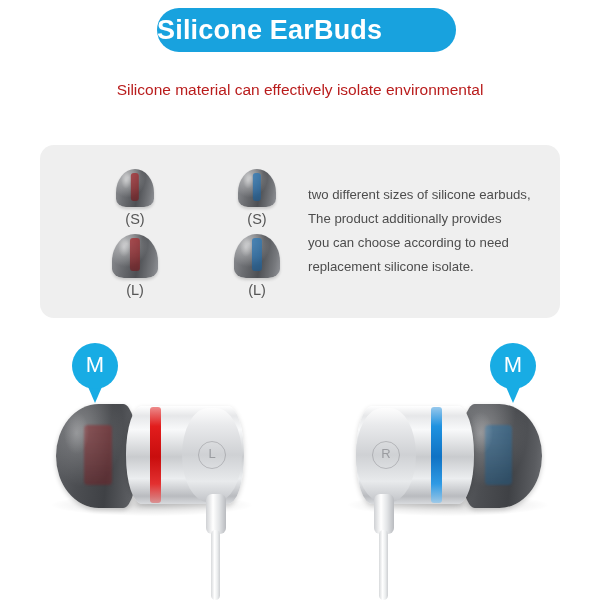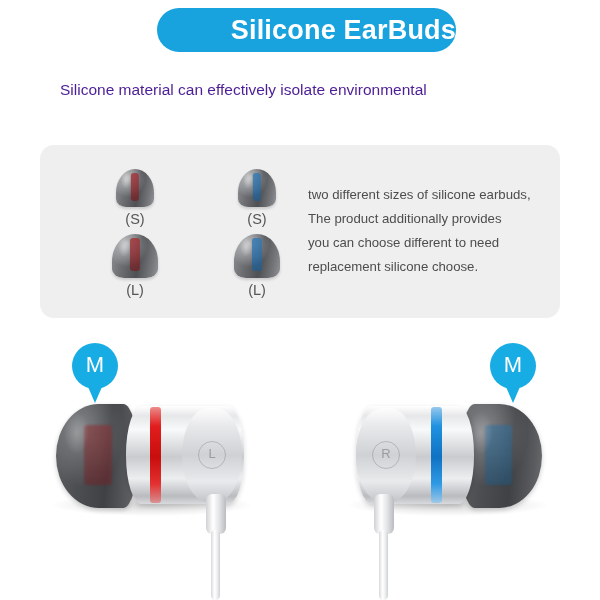--- a/index.html
+++ b/index.html
@@ -19,39 +19,39 @@
   #header-banner {
     position: absolute;
     left: 157px;
     top: 8px;
     width: 299px;
     height: 44px;
     background: #18A2DE;
     border-radius: 22px;
     display: flex;
     align-items: center;
-    justify-content: flex-end;
+    justify-content: flex-start;
   }
   #banner-title {
     color: #ffffff;
     font-size: 27px;
     font-weight: bold;
     letter-spacing: 0.2px;
     white-space: nowrap;
     font-family: "Liberation Sans", sans-serif;
   }
 
   
   #subtitle {
     position: absolute;
     left: 60px;
     top: 78px;
     width: 480px;
-    text-align: left;
-    color: #4c1d95;
+    text-align: center;
+    color: #b91c1c;
     font-size: 15.5px;
     line-height: 24px;
   }
   #subtitle .line { display: block; }
 
   
   #tips-card {
     position: absolute;
     left: 40px;
     top: 145px;
@@ -352,22 +352,22 @@
       <span class="sheen"></span>
     </div>
     <span class="tip-label">(L)</span>
   </div>
 
 </div>
 
 <div id="card-paragraph">
   <span class="line">two different sizes of silicone earbuds,</span>
   <span class="line">The product additionally provides</span>
-  <span class="line">you can choose different to need</span>
-  <span class="line">replacement silicone choose.</span>
+  <span class="line">you can choose according to need</span>
+  <span class="line">replacement silicone isolate.</span>
 </div>
 
 <div class="pin" style="left:72px; top:343px;">
   <span class="pin-tail"></span>
   <span class="pin-body"></span>
   <span class="pin-letter">M</span>
 </div>
 
 <div class="pin" style="left:490px; top:343px;">
   <span class="pin-tail"></span>

